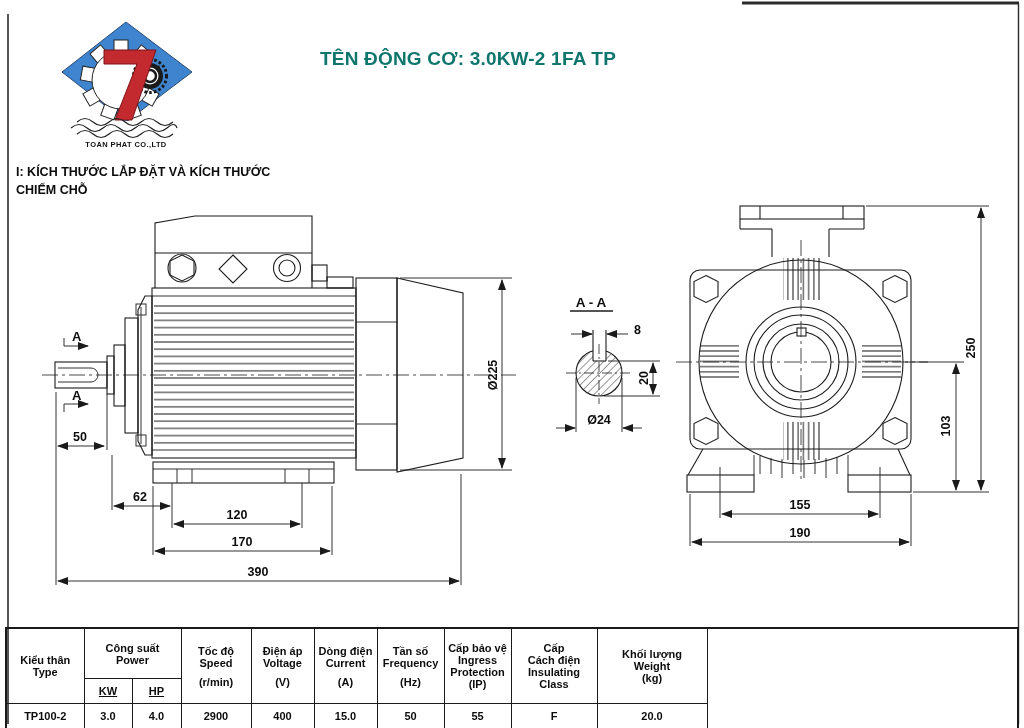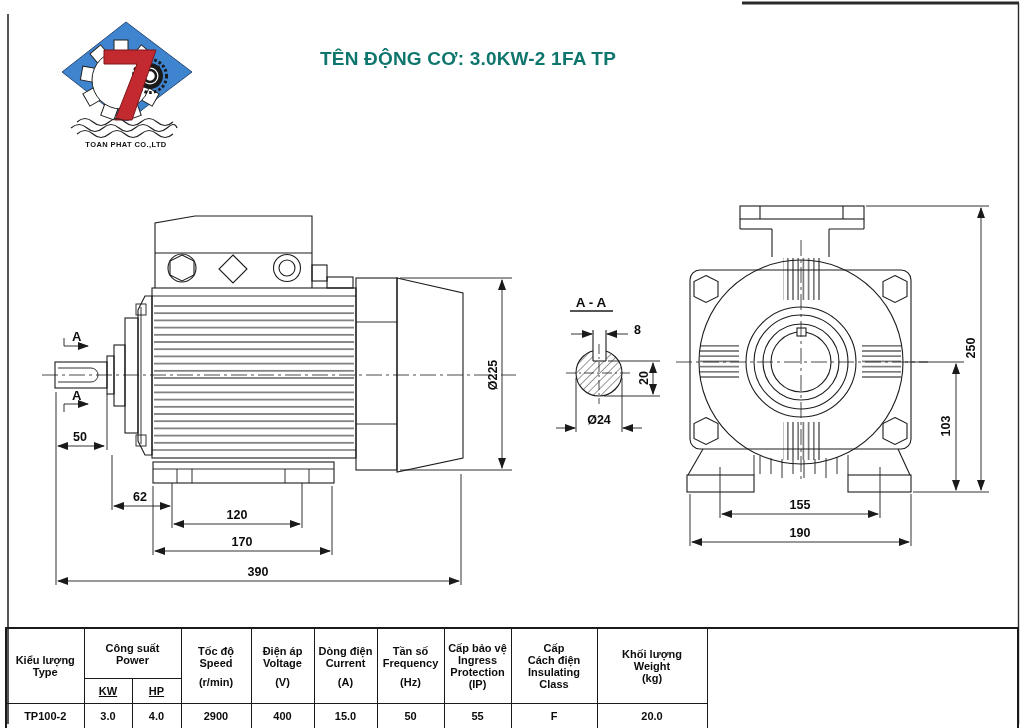--- a/index.html
+++ b/index.html
@@ -59,20 +59,24 @@
     <rect x="4" y="107" width="144" height="31" fill="#fff"></rect>
     <g fill="none" stroke="#222" stroke-width="1.2">
       <path d="M24,108 q8,-7 16,0 t16,0 t16,0 t16,0 t16,0 t16,0"></path>
       <path d="M18,114 q8,-7 16,0 t16,0 t16,0 t16,0 t16,0 t16,0 t10,0"></path>
       <path d="M24,120 q8,-7 16,0 t16,0 t16,0 t16,0 t16,0 t16,0"></path>
     </g>
     <text x="73" y="133" text-anchor="middle" font-size="7.5" font-weight="bold" letter-spacing="0.4" fill="#111">TOAN PHAT CO.,LTD</text>
   </svg>
 
   <div class="abs title">TÊN ĐỘNG CƠ: 3.0KW-2 1FA TP</div>
+  <div class="abs sec-label" id="sec1">
+    <div>I: KÍCH THƯỚC LẮP ĐẶT VÀ KÍCH THƯỚC</div>
+    <div>CHIẾM CHỖ</div>
+  </div>
 
   <svg class="abs" style="left:0;top:0" width="1024" height="728" viewBox="0 0 1024 728">
     <defs>
       <marker id="arr" markerWidth="11" markerHeight="8" refX="10" refY="4" orient="auto-start-reverse" markerUnits="userSpaceOnUse">
         <path d="M0,0 L11,4 L0,8 z" fill="#1a1a1a"></path>
       </marker>
       <pattern id="finsH" width="8" height="7.2" patternUnits="userSpaceOnUse">
         <line x1="0" y1="3.6" x2="8" y2="3.6" stroke="#1c1c1c" stroke-width="1"></line>
       </pattern>
       <pattern id="finsV" width="5.2" height="8" patternUnits="userSpaceOnUse">
@@ -297,21 +301,21 @@
         <col style="width:63px">
         <col style="width:67px">
         <col style="width:67px">
       <col style="width:86px">
         <col style="width:110px">
         <col>
     </colgroup>
     <tbody>
         <tr class="head">
       <th rowspan="2">
-        <div>Kiểu lượng</div>
+        <div>Kiểu thân</div>
             <div>Type</div>
       </th>
       <th colspan="2">
         <div>Công suất</div>
             <div>Power</div>
       </th>
       <th rowspan="2">
         <div>Tốc độ</div>
             <div>Speed</div>
         <div class="unit">(r/min)</div>

